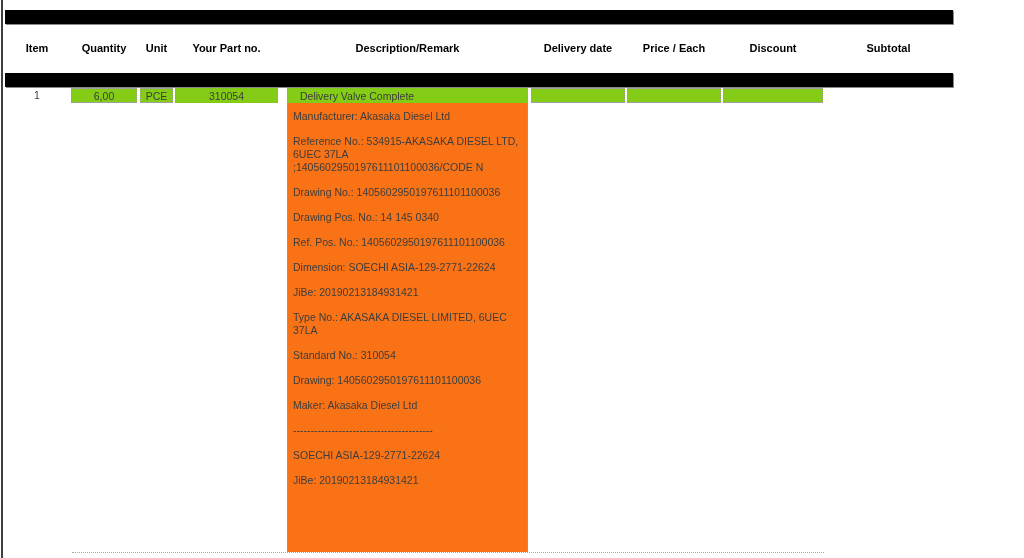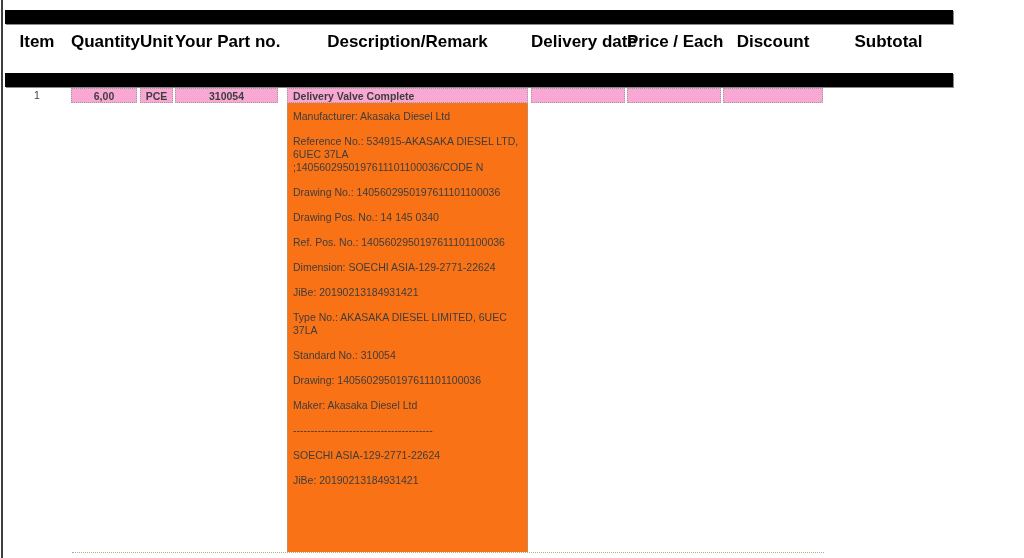--- a/index.html
+++ b/index.html
@@ -7,37 +7,37 @@
     position:relative; width:1024px; height:558px; background:#ffffff;
     font-family:"Liberation Sans", sans-serif; overflow:hidden;
   }
   .left-edge { position:absolute; left:1px; top:0; width:2px; height:558px; background:#3f3f3f; }
 
   .bar { position:absolute; left:5px; width:948px; height:14px; background:#000000;
          box-shadow:1px 1px 0 #8a8a8a; }
   .bar-top { top:10px; }
   .bar-mid { top:73px; }
 
-  .hc { position:absolute; top:32px; height:20px; line-height:20px; text-align:center;
-        font-weight:bold; font-size:17px; color:#000000; white-space:nowrap; }
+  .hc { position:absolute; top:38px; height:20px; line-height:20px; text-align:center;
+        font-weight:bold; font-size:11px; color:#000000; white-space:nowrap; }
   .col-item  { left:4px;   width:66px;  }
   .col-qty   { left:71px;  width:66px;  }
   .col-unit  { left:140px; width:33px;  }
   .col-part  { left:175px; width:103px; }
   .col-desc  { left:287px; width:241px; }
   .col-ddate { left:531px; width:94px;  }
   .col-price { left:627px; width:94px;  }
   .col-disc  { left:723px; width:100px; }
   .col-sub   { left:824px; width:129px; }
 
   .cell { position:absolute; top:88px; height:15px; box-sizing:border-box;
           font-size:10.5px; line-height:13px; color:#3d3d3d; text-align:center;
           padding-top:1px; white-space:nowrap; }
-  .yellow { background:#f9a8d4; border:1px dotted #9e9e9e;font-weight:bold; }
-  .ta-left { text-align:left; padding-left:5px; }
+  .yellow { background:#84cc16; border:1px dotted #9e9e9e; }
+  .ta-left { text-align:left; padding-left:12px; }
 
   .desc-body { position:absolute; left:287px; top:103px; width:241px; height:449px;
                box-sizing:border-box; background:#f97316;
                border-left:1px dotted #9e9e9e; border-right:1px dotted #9e9e9e;
                padding:7px 4px 0 5px; color:#3d3d3d; overflow:hidden; }
   .desc-body p { margin:0 0 12px 0; font-size:10.5px; line-height:13px;
                  word-wrap:break-word; }
 
   .bottom-line { position:absolute; left:72px; top:552px; width:752px; height:0;
                  border-top:1px dotted #adad85; }

